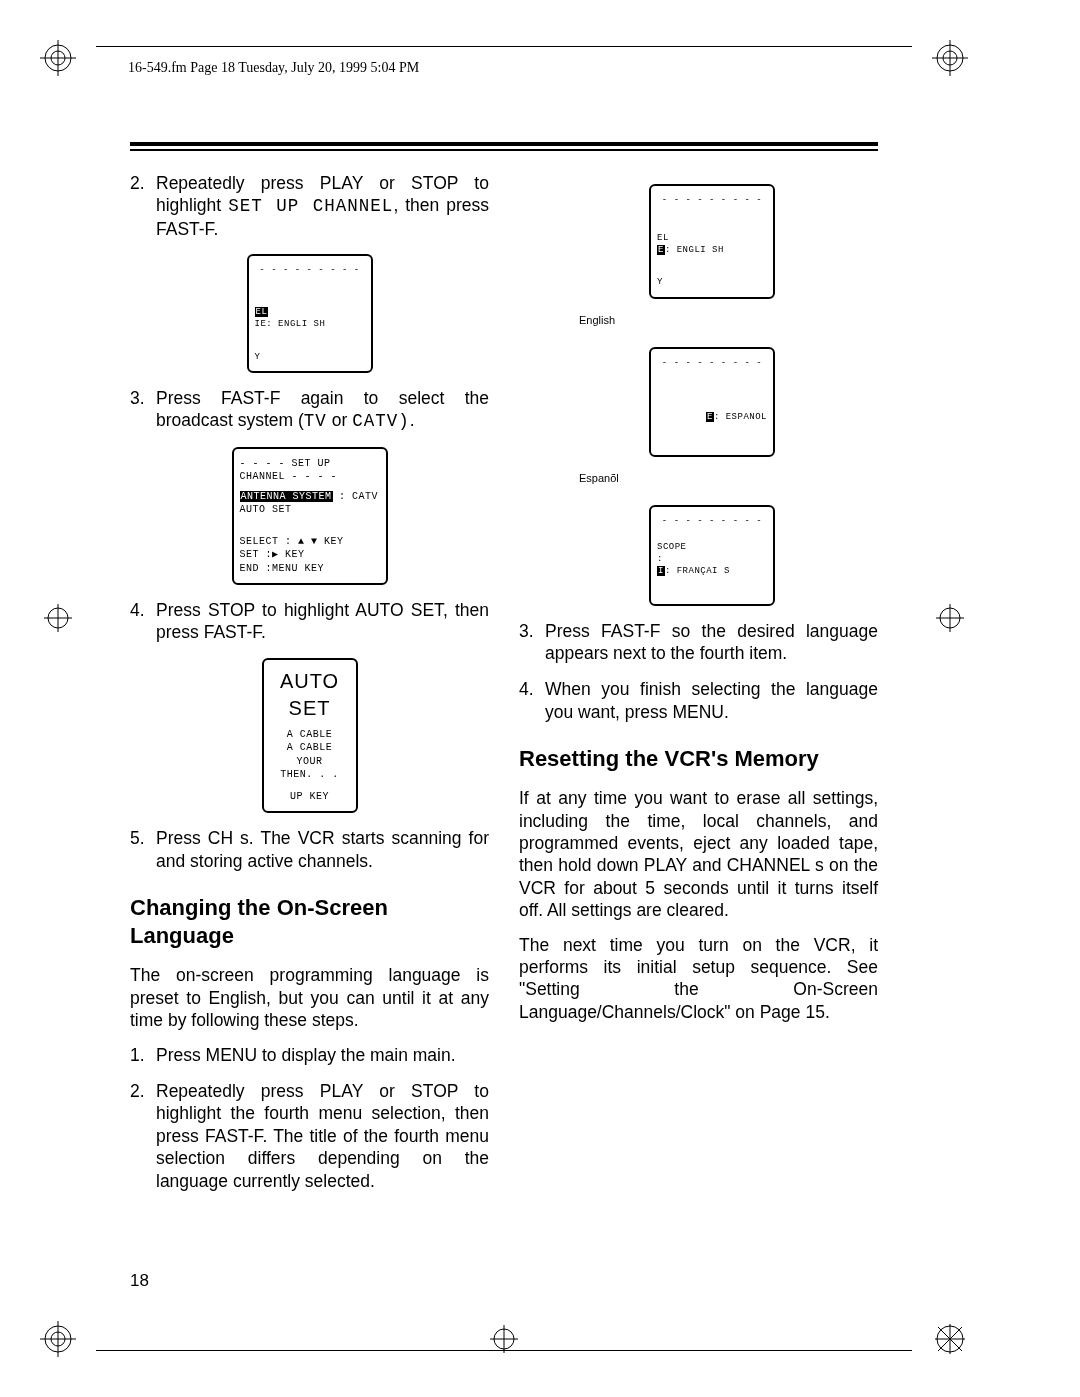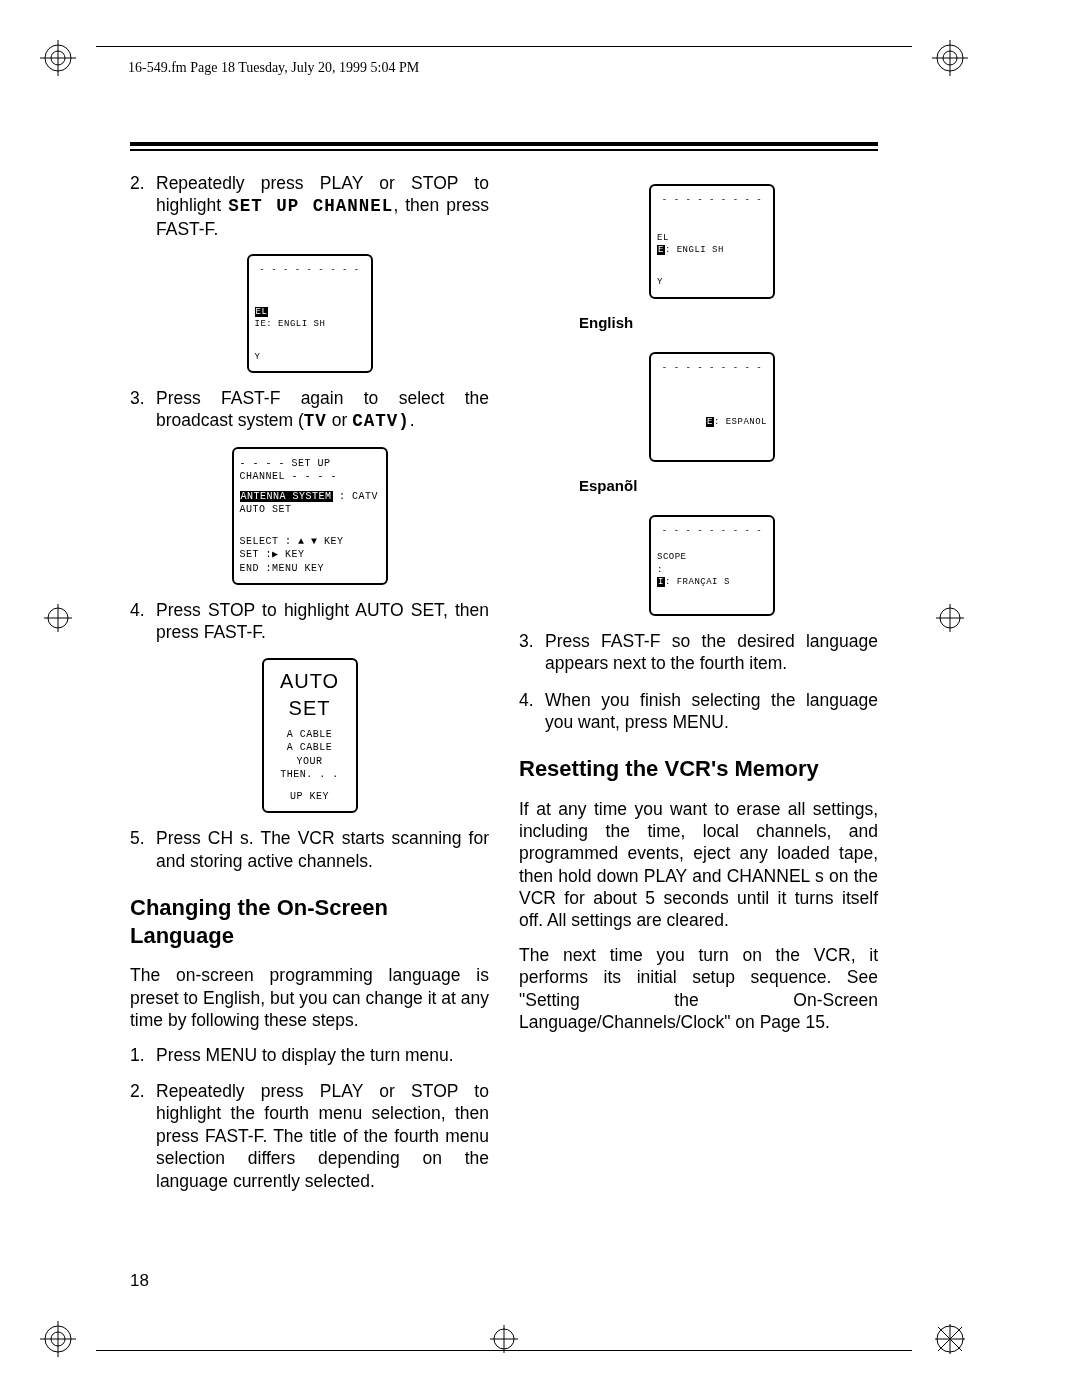--- a/index.html
+++ b/index.html
@@ -30,24 +30,24 @@
   .col p{margin:0 0 12px 0;text-align:justify}
   ol.steps{list-style:none;margin:0;padding:0}
   ol.steps>li{margin:0 0 14px 0;padding-left:26px;position:relative;text-align:justify}
   ol.steps>li .num{position:absolute;left:0;top:0}
   h2{font-size:22px;font-weight:bold;margin:22px 0 14px 0;font-family:Arial,Helvetica,sans-serif}
   .screen{border:2px solid #000;border-radius:6px;width:140px;margin:8px auto 14px auto;padding:8px 6px 8px 6px;font-family:"Courier New",monospace;font-size:10px;letter-spacing:.5px;line-height:1.35}
   .screen.small{width:110px;font-size:9px}
   .screen .inv{background:#000;color:#fff;padding:0 1px}
   .screen .title{text-align:left;margin-bottom:6px}
   .screen-big-title{font-family:Arial,Helvetica,sans-serif;font-size:20px;letter-spacing:1px;font-weight:normal;text-align:center;margin-bottom:6px}
-  .fig-caption{font-size:15px;font-weight:bold;margin:4px 0 20px 60px}
+  .fig-caption{font-size:11px;font-weight:normal;margin:4px 0 20px 60px}
   .pagenum{position:absolute;left:130px;bottom:106px;font-size:17px}
   .bold{font-weight:normal}
-  .mono{font-family:"Courier New",monospace;font-weight:bold;letter-spacing:1px}
+  .mono{font-family:"Courier New",monospace;font-weight:normal;letter-spacing:1px}
 </style>
 </head>
 <body>
 <div class="page">
 
 <div class="reg tl">
       <svg viewBox="0 0 36 36">
         <circle cx="18" cy="18" r="13" fill="none" stroke="#000"></circle>
         <circle cx="18" cy="18" r="7" fill="none" stroke="#000"></circle>
         <path d="M0 18h36M18 0v36" stroke="#000"></path>
@@ -142,24 +142,24 @@
         <div>UP  KEY</div>
       </div>
     </div>
     <ol class="steps">
       <li><span class="num">5.</span>
         <span>Press </span><span class="bold">CH</span><span> s. The VCR starts scanning for and storing active channels.</span>
       </li>
     </ol>
 
     <h2>Changing the On-Screen Language</h2>
-    <p>The on-screen programming language is preset to English, but you can change it at any time by following these steps.</p>
+    <p>The on-screen programming language is preset to English, but you can until it at any time by following these steps.</p>
     <ol class="steps">
       <li><span class="num">1.</span>
-        <span>Press </span><span class="bold">MENU</span><span> to display the turn menu.</span>
+        <span>Press </span><span class="bold">MENU</span><span> to display the main main.</span>
       </li>
       <li><span class="num">2.</span>
         <span>Repeatedly press </span><span class="bold">PLAY</span><span> or </span><span class="bold">STOP</span><span> to highlight the fourth menu selection, then press </span><span class="bold">FAST-F</span><span>. The title of the fourth menu selection differs depending on the language currently selected.</span>
       </li>
     </ol>
   </div>
 
   <div class="col">
     <div style="height:4px"></div>
     <div class="screen small" style="margin-left:130px">

